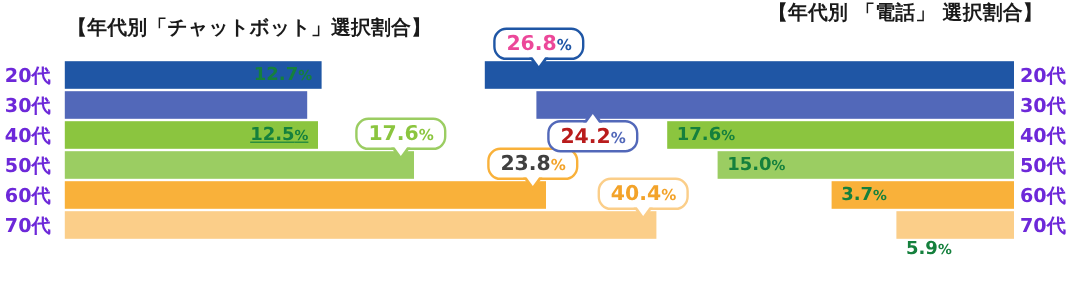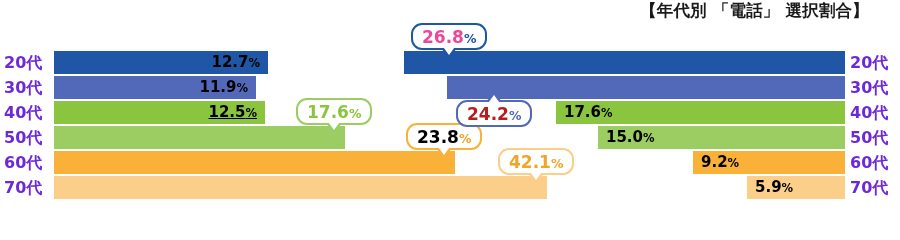--- a/index.html
+++ b/index.html
@@ -25,21 +25,21 @@
 
   
   .row{position:absolute;height:23px;}
   .bar{position:absolute;top:0;height:23px;}
   .bar-label{
     position:absolute;
     top:0;height:41px;
     line-height:23px;
     font-weight:bold;
     font-size:15px;
-    color:#000000;
+    color:#15803d;
     white-space:nowrap;
   }
   .bar-label .pct{font-size:11.5px;}
   .age{
     position:absolute;
     top:0;height:23px;line-height:23px;
     font-weight:bold;
     font-size:16px;
     color:#6d28d9;
     white-space:nowrap;
@@ -98,34 +98,34 @@
     font-weight:bold;
     color:#3a3a3a;
     white-space:nowrap;
   }
 </style>
 </head>
 <body>
 
 <div id="root">
 
+  <div class="title" id="title-left">【年代別「チャットボット」選択割合】</div>
   <div class="title" id="title-right">【年代別 「電話」 選択割合】</div>
 
   <div>
 
     <div class="row" style="left:0;top:51px;width:900px;">
       <div class="age age-left">20代</div>
       <div class="bar" style="left:54px;width:214px;background:#1f56a5;"></div>
       <div class="bar-label" style="left:54px;width:206px;text-align:right;"><span>12.7</span><span class="pct">%</span></div>
     </div>
 
     <div class="row" style="left:0;top:76px;width:900px;">
       <div class="age age-left">30代</div>
       <div class="bar" style="left:54px;width:202px;background:#5268b9;"></div>
-      <div class="bar-label" style="left:54px;width:194px;text-align:right;"><span>11.9</span><span class="pct">%</span></div>
     </div>
 
     <div class="row" style="left:0;top:101px;width:900px;">
       <div class="age age-left">40代</div>
       <div class="bar" style="left:54px;width:211px;background:#8bc53f;"></div>
       <div class="bar-label" style="left:54px;width:203px;text-align:right;text-decoration:underline;"><span>12.5</span><span class="pct">%</span></div>
     </div>
 
     <div class="row" style="left:0;top:126px;width:900px;">
       <div class="age age-left">50代</div>
@@ -140,25 +140,25 @@
     <div class="row" style="left:0;top:176px;width:900px;">
       <div class="age age-left">70代</div>
       <div class="bar" style="left:54px;width:493px;background:#fbce89;"></div>
     </div>
 
     <div class="callout down" style="left:296px;top:98px;color:#9bcd62;border-color:#9bcd62;">
       <span style="color:#8bc53f;">17.6</span><span class="pct" style="color:#8bc53f;">%</span>
     </div>
 
     <div class="callout down" style="left:406px;top:123px;color:#f9b13a;border-color:#f9b13a;">
-      <span style="color:#000000;">23.8</span><span class="pct" style="color:#f3a32a;">%</span>
+      <span style="color:#404040;">23.8</span><span class="pct" style="color:#f3a32a;">%</span>
     </div>
 
     <div class="callout down" style="left:498px;top:148px;color:#fbce89;border-color:#fbce89;">
-      <span style="color:#f3a32a;">42.1</span><span class="pct" style="color:#f3a32a;">%</span>
+      <span style="color:#f3a32a;">40.4</span><span class="pct" style="color:#f3a32a;">%</span>
     </div>
   </div>
 
   <div>
 
     <div class="row" style="left:0;top:51px;width:900px;">
       <div class="bar" style="left:404px;width:441px;background:#1f56a5;"></div>
       <div class="age age-right">20代</div>
     </div>
 
@@ -174,27 +174,27 @@
     </div>
 
     <div class="row" style="left:0;top:126px;width:900px;">
       <div class="bar" style="left:598px;width:247px;background:#9bcd62;"></div>
       <div class="bar-label" style="left:606px;text-align:right;"><span>15.0</span><span class="pct">%</span></div>
       <div class="age age-right">50代</div>
     </div>
 
     <div class="row" style="left:0;top:151px;width:900px;">
       <div class="bar" style="left:693px;width:152px;background:#f9b13a;"></div>
-      <div class="bar-label" style="left:701px;text-align:left;"><span>9.2</span><span class="pct">%</span></div>
+      <div class="bar-label" style="left:701px;text-align:left;"><span>3.7</span><span class="pct">%</span></div>
       <div class="age age-right">60代</div>
     </div>
 
     <div class="row" style="left:0;top:176px;width:900px;">
       <div class="bar" style="left:747px;width:98px;background:#fbce89;"></div>
-      <div class="bar-label" style="left:755px;text-align:left;"><span>5.9</span><span class="pct">%</span></div>
+      <div class="bar-label" style="left:755px;text-align:left;margin-top:20px;"><span>5.9</span><span class="pct">%</span></div>
       <div class="age age-right">70代</div>
     </div>
 
     <div class="callout down" style="left:411px;top:23px;color:#1f56a5;border-color:#1f56a5;">
       <span style="color:#ec4899;">26.8</span><span class="pct" style="color:#1f56a5;">%</span>
     </div>
 
     <div class="callout up" style="left:456px;top:100px;color:#5268b9;border-color:#5268b9;">
       <span style="color:#b91c1c;">24.2</span><span class="pct" style="color:#5268b9;">%</span>
     </div>

